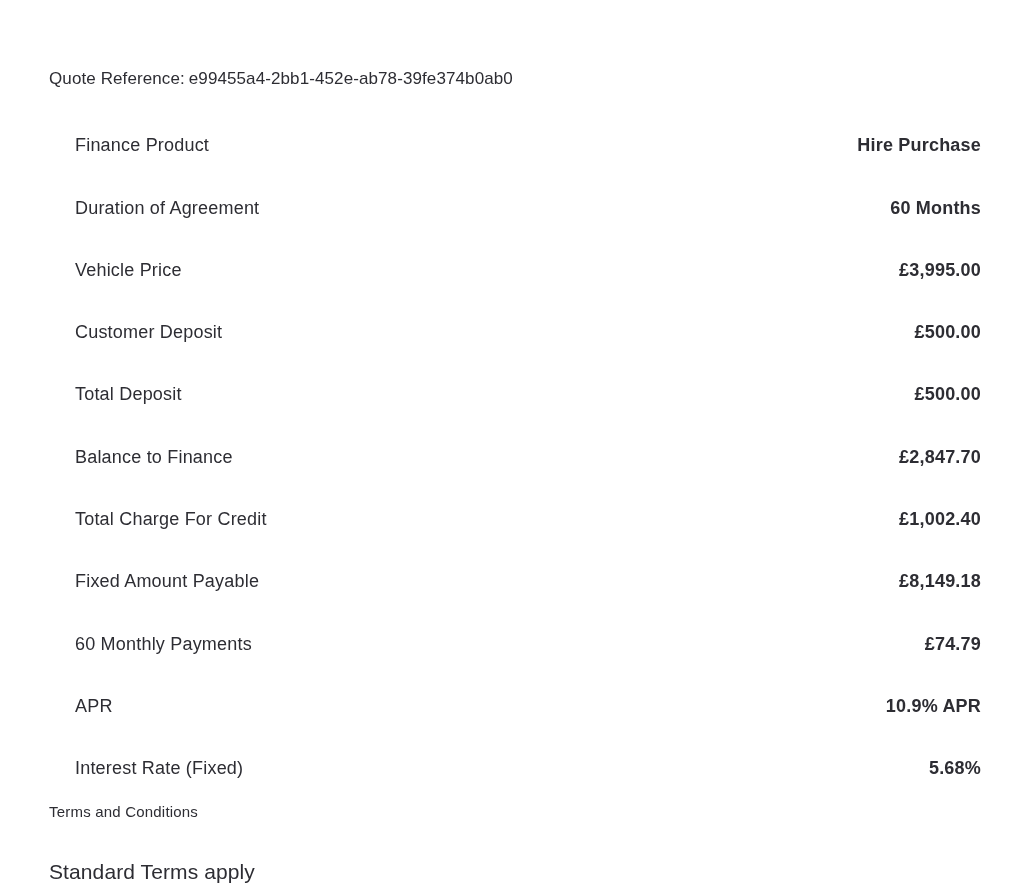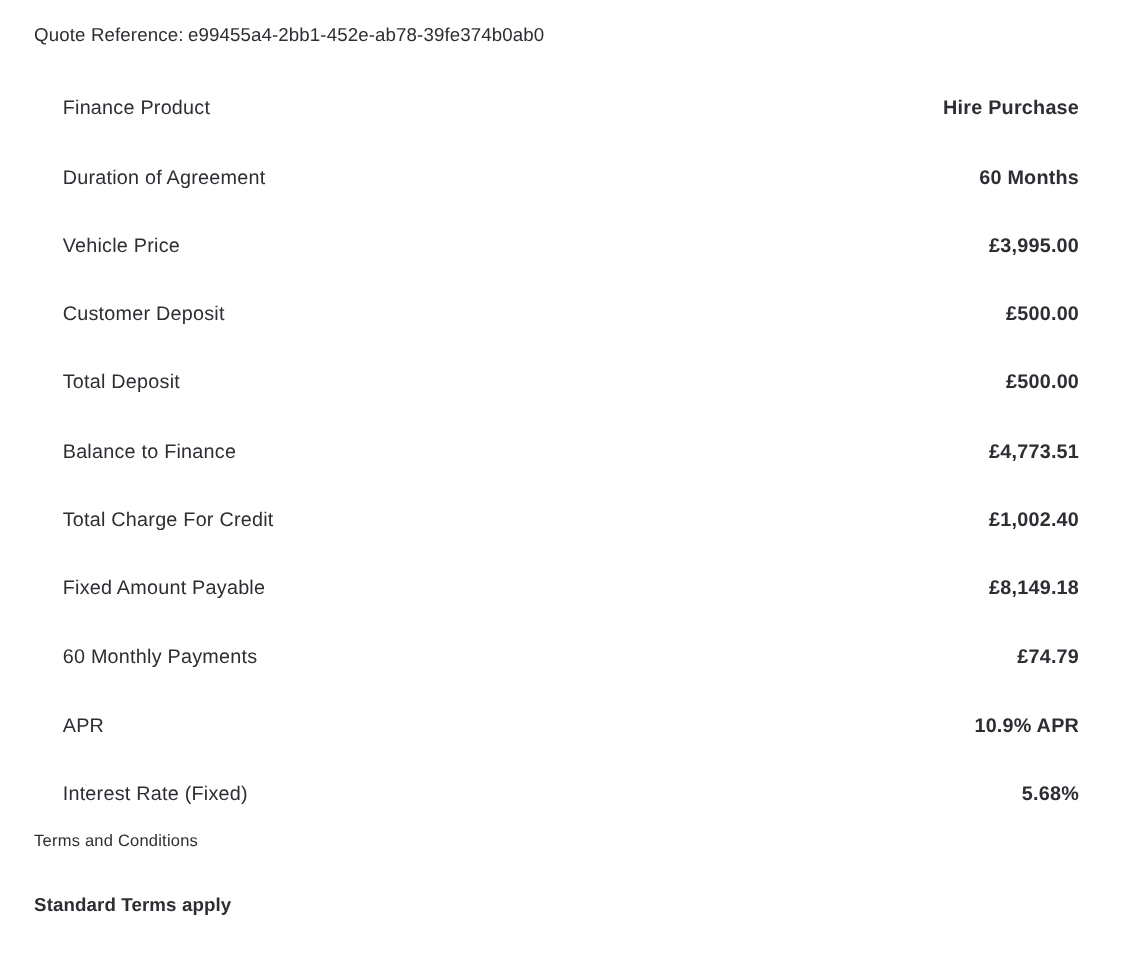--- a/index.html
+++ b/index.html
@@ -5,21 +5,22 @@
   * { margin: 0; padding: 0; box-sizing: border-box; }
   html, body {
     width: 1024px;
     height: 889px;
     background: #ffffff;
     font-family: "Liberation Sans", sans-serif;
     color: #2d2d33;
     overflow: hidden;
   }
   .page {
-    padding: 22px 43px 0 31px;
+    padding: 22px 43px 0 49px;
+    margin-top: 47px;
   }
   .quote-ref {
     font-size: 17px;
     font-weight: 400;
     letter-spacing: 0.1px;
     white-space: nowrap;
   }
   .quote-ref .ref-label { margin-right: 4px; }
   .details {
     margin-top: 5px;
@@ -44,22 +45,22 @@
   }
   .terms-heading {
     margin-top: 24px;
     margin-left: 0;
     font-size: 15px;
     font-weight: 400;
     letter-spacing: 0.2px;
   }
   .terms-body {
     margin-top: 40px;
-    font-size: 17px;
-    font-weight: 700;
+    font-size: 21px;
+    font-weight: 400;
     letter-spacing: 0.1px;
   }
 </style>
 </head>
 <body>
 
 <div class="page">
 
   <div class="quote-ref">
     <span class="ref-label">Quote Reference:</span><span>e99455a4-2bb1-452e-ab78-39fe374b0ab0</span>
@@ -87,21 +88,21 @@
       <span class="detail-value">£500.00</span>
     </div>
 
     <div class="detail-row">
       <span class="detail-label">Total Deposit</span>
       <span class="detail-value">£500.00</span>
     </div>
 
     <div class="detail-row">
       <span class="detail-label">Balance to Finance</span>
-      <span class="detail-value">£4,773.51</span>
+      <span class="detail-value">£2,847.70</span>
     </div>
 
     <div class="detail-row">
       <span class="detail-label">Total Charge For Credit</span>
       <span class="detail-value">£1,002.40</span>
     </div>
 
     <div class="detail-row">
       <span class="detail-label">Fixed Amount Payable</span>
       <span class="detail-value">£8,149.18</span>

